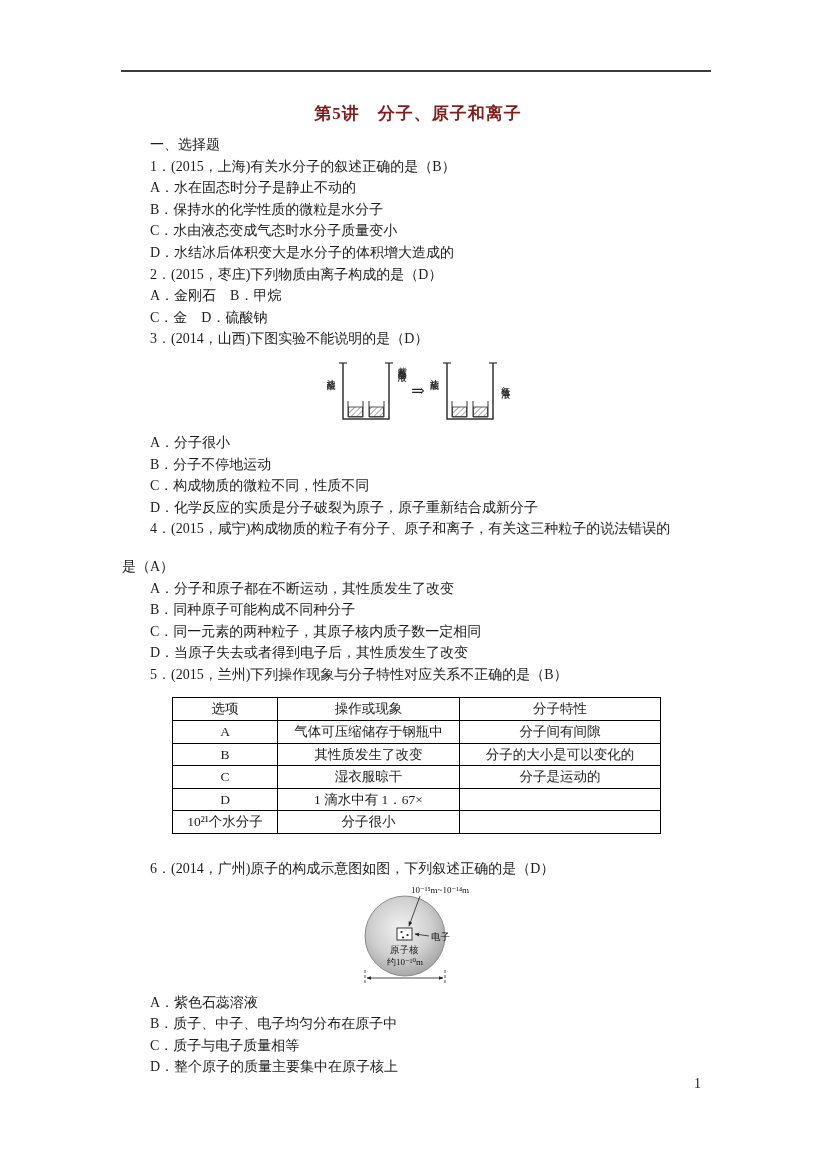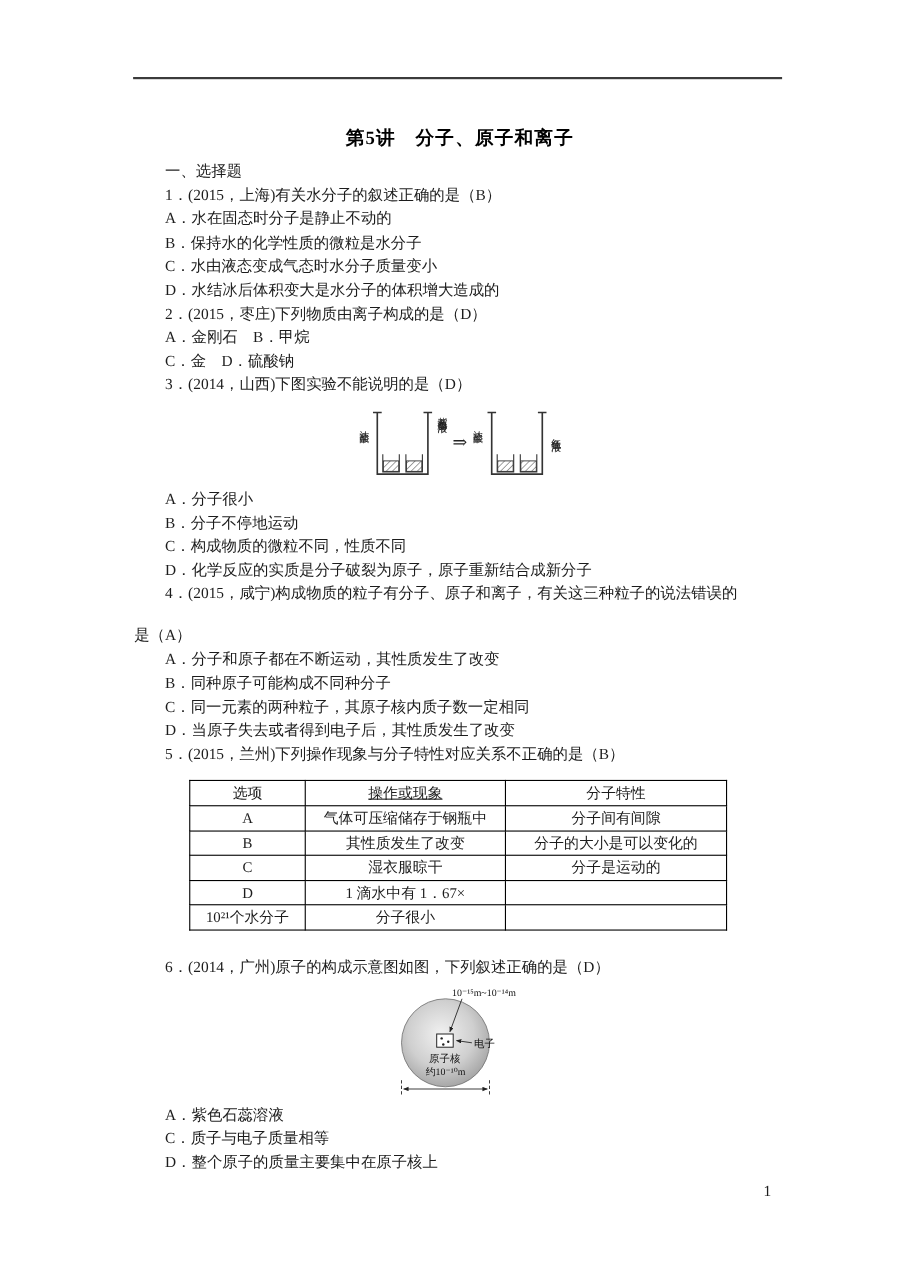--- a/index.html
+++ b/index.html
@@ -46,38 +46,38 @@
   table.qtable {
     border-collapse:collapse; table-layout:fixed;
     width:488px; margin:12px 0 24px 50px;
     font-size:13.5px;
   }
   table.qtable td {
     border:1px solid #000; height:22px;
     text-align:center; vertical-align:middle; padding:0 2px;
     overflow:hidden; white-space:nowrap;
   }
-  .c1 { width:105px; } .c2 { width:182px;text-decoration:underline; } .c3 { width:201px; }
+  .c1 { width:105px; } .c2 { width:182px; } .c3 { width:201px; }
 
   
   .atomwrap { display:flex; justify-content:center; margin:2px 0 2px 0; }
 
   .pagenum {
     position:absolute; left:694px; top:1076px;
     font-size:14px; color:#1c1c1c;
   }
 </style>
 </head>
 <body>
 
 <div class="page">
   <div class="top-rule"></div>
 
   <div class="content">
-    <div class="title" style="color: #000000; margin-top: 12px;">第5讲　分子、原子和离子</div>
+    <div class="title" style="color: #7f1d1d;">第5讲　分子、原子和离子</div>
 
     <p class="line">一、选择题</p>
 
     <p class="line">1．(2015，上海)有关水分子的叙述正确的是（B）</p>
     <p class="line">A．水在固态时分子是静止不动的</p>
     <p class="line">B．保持水的化学性质的微粒是水分子</p>
     <p class="line">C．水由液态变成气态时水分子质量变小</p>
     <p class="line">D．水结冰后体积变大是水分子的体积增大造成的</p>
 
     <p class="line">2．(2015，枣庄)下列物质由离子构成的是（D）</p>
@@ -194,18 +194,19 @@
         <text x="108" y="58" font-size="9.5" fill="#111">电子</text>
         <text x="67" y="71" font-size="9.5" fill="#111">原子核</text>
         <text x="64" y="83" font-size="9" fill="#111">约10⁻¹⁰m</text>
         <line x1="42" y1="88" x2="42" y2="102" stroke="#222" stroke-width="0.8" stroke-dasharray="3,2"></line>
         <line x1="122" y1="88" x2="122" y2="102" stroke="#222" stroke-width="0.8" stroke-dasharray="3,2"></line>
         <line x1="44" y1="96" x2="120" y2="96" stroke="#222" stroke-width="0.8" marker-start="url(#ah2)" marker-end="url(#ah)"></line>
       </svg>
     </div>
 
     <p class="line">A．紫色石蕊溶液</p>
+    <p class="line">B．质子、中子、电子均匀分布在原子中</p>
     <p class="line">C．质子与电子质量相等</p>
     <p class="line">D．整个原子的质量主要集中在原子核上</p>
   </div>
 
   <div class="pagenum">1</div>
 </div>
 
 </body></html>

